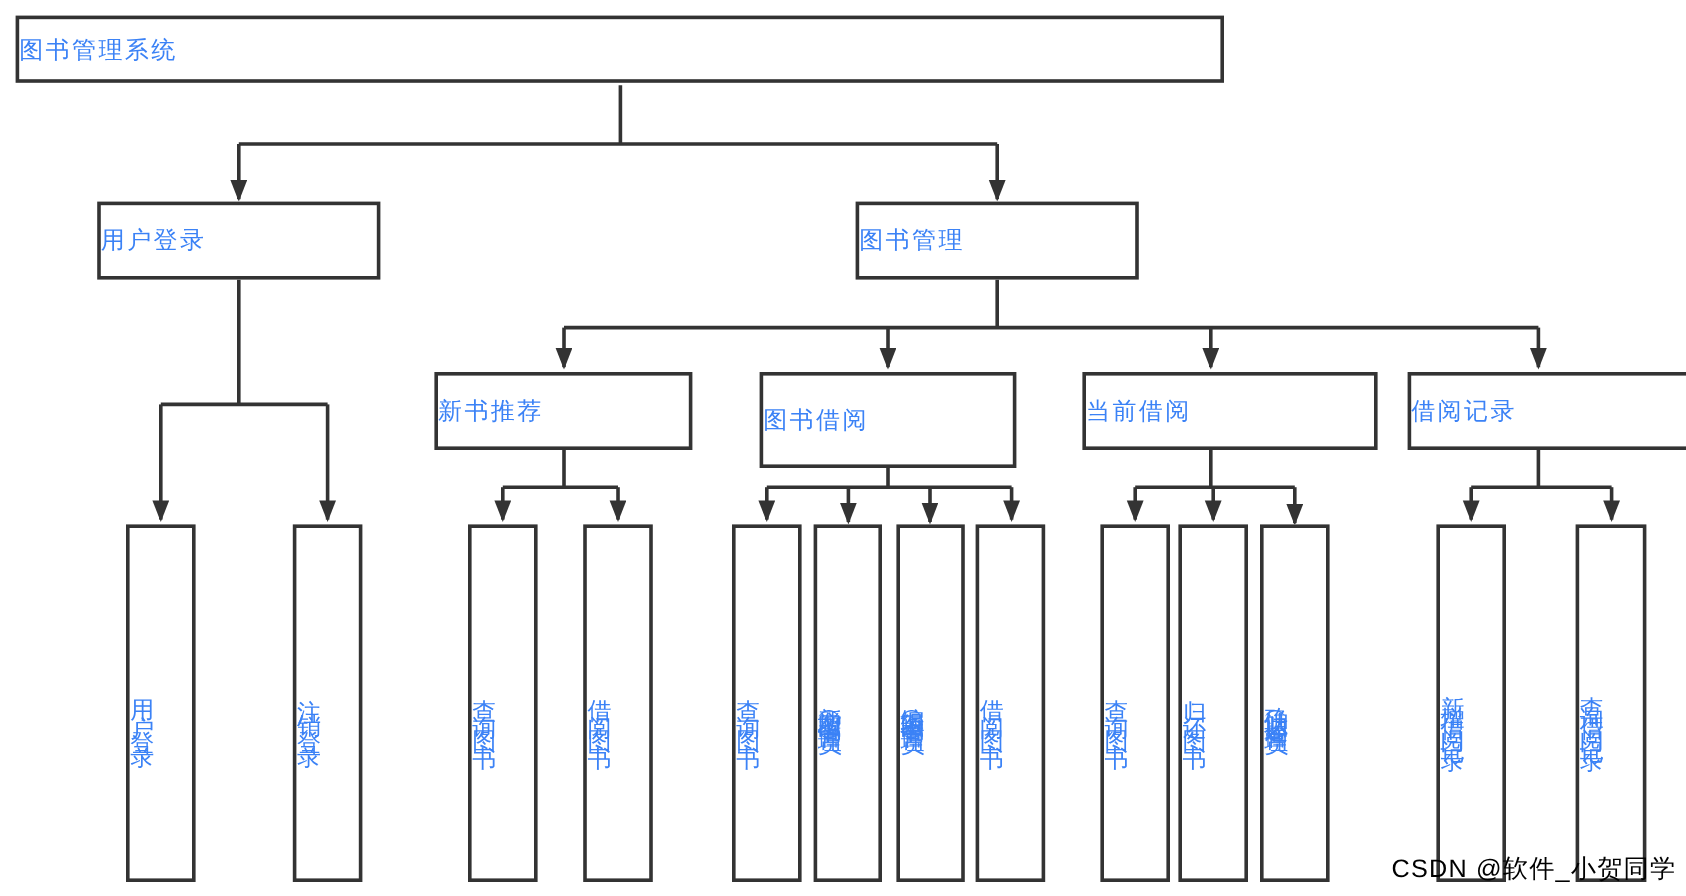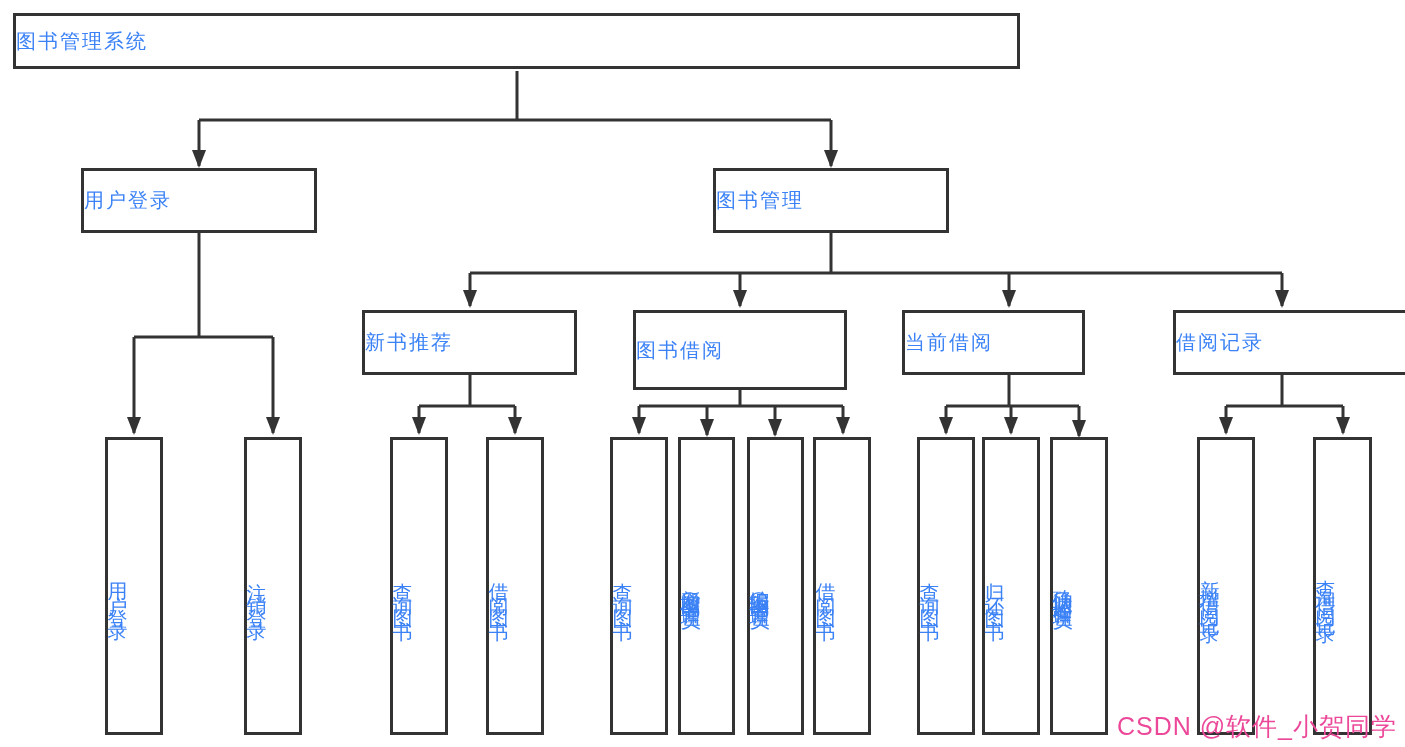--- a/index.html
+++ b/index.html
@@ -33,22 +33,22 @@
     font-size:20px;
     white-space:nowrap;
     line-height:1;
   }
   .box.v4 .lbl{letter-spacing:13px;margin-bottom:-13px;}
   .box.v6 .lbl{letter-spacing:9px;margin-bottom:-9px;}
   .box.v9 .lbl{letter-spacing:3px;margin-bottom:-3px;}
   .watermark{
     position:absolute;
     top:710px;right:8px;
-    font-size:25px;
-    color:#ec4899;
+    font-size:21px;
+    color:#000000;
     letter-spacing:1px;
     white-space:nowrap;
   }
 </style>
 </head>
 <body>
 
 <div class="canvas">
 
   <svg class="connectors" viewBox="0 0 1405 747" xmlns="http://www.w3.org/2000/svg">
@@ -104,21 +104,21 @@
   <div class="box h" style="left:713px;top:168px;width:236px;height:65px">
     <span class="lbl">图书管理</span>
   </div>
 
   <div class="box h" style="left:362px;top:310px;width:215px;height:65px">
     <span class="lbl">新书推荐</span>
   </div>
   <div class="box h" style="left:633px;top:310px;width:214px;height:80px">
     <span class="lbl">图书借阅</span>
   </div>
-  <div class="box h" style="left:902px;top:310px;width:183px;height:65px">
+  <div class="box h" style="left:902px;top:310px;width:246px;height:65px">
     <span class="lbl">当前借阅</span>
   </div>
   <div class="box h" style="left:1173px;top:310px;width:253px;height:65px">
     <span class="lbl">借阅记录</span>
   </div>
 
   <div class="box v v4" style="left:105px;top:437px;width:58px">
     <span class="lbl">用户登录</span>
   </div>
   <div class="box v v4" style="left:244px;top:437px;width:58px">

